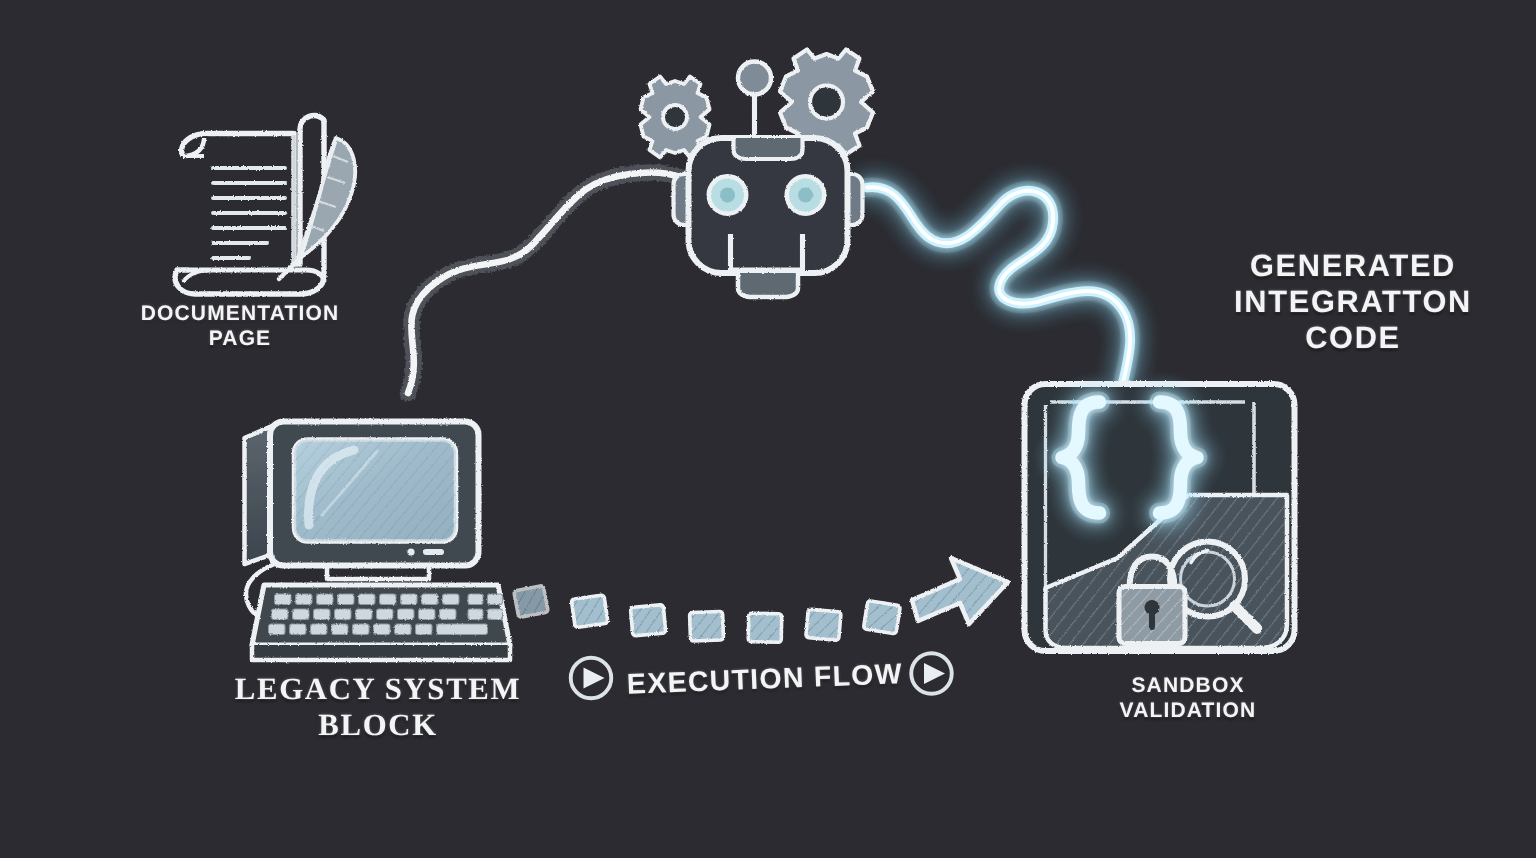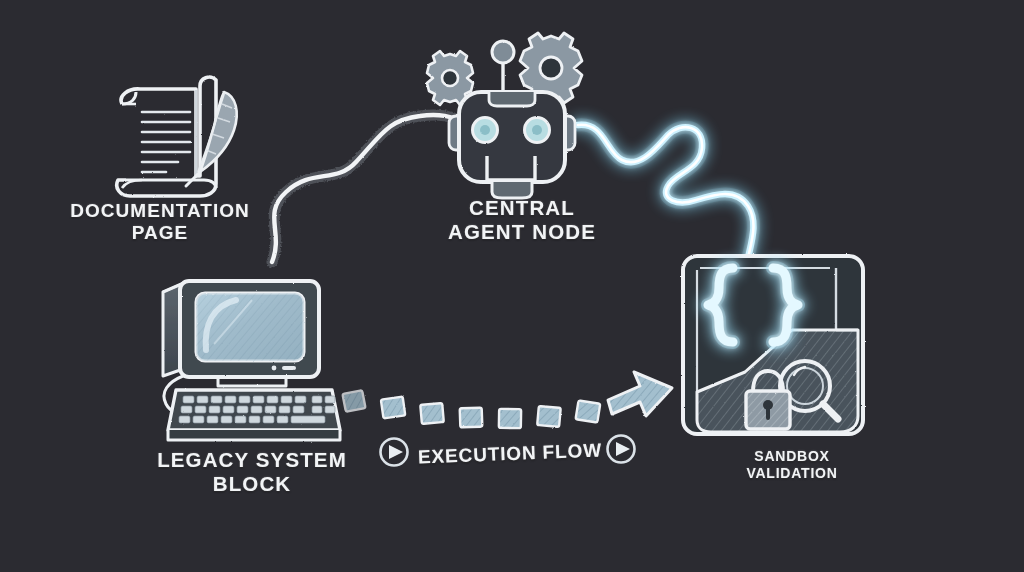--- a/index.html
+++ b/index.html
@@ -33,24 +33,24 @@
     text-align: center;
     text-transform: uppercase;
     letter-spacing: 0.055em;
     line-height: 1.18;
     font-weight: 700;
     font-family: "Liberation Sans", sans-serif;
     text-shadow: 0 0 2px rgba(255,255,255,0.33), 0 1px 2px rgba(0,0,0,0.75);
     white-space: pre-line;
     user-select: none;
   }
-  #label-documentation { left: 38px;  top: 200px; width: 244px; font-size: 19px; }
+  #label-documentation { left: 38px;  top: 200px; width: 244px; font-size: 14px; }
   #label-agent         { left: 400px; top: 196px; width: 244px; font-size: 20.5px; }
   #label-generated     { left: 796px; top: 166px; width: 212px; font-size: 20.5px; }
-  #label-legacy        { left: 132px; top: 448px; width: 240px; font-size: 20.5px; }
+  #label-legacy        { left: 132px; top: 448px; width: 240px; font-size: 20.5px; font-family: Liberation Serif, serif; }
   #label-sandbox       { left: 672px; top: 448px; width: 240px; font-size: 14px; }
   #label-flow {
     left: 404px; top: 443px; width: 212px;
     font-size: 19px;
     letter-spacing: 0.045em;
     transform: rotate(-2.2deg);
   }
 </style>
 </head>
 <body style="background: rgb(43, 43, 49);">
@@ -337,23 +337,24 @@
         <rect x="746" y="391" width="44" height="38" rx="4" fill="url(#hatchMid)" stroke="#eef1f4" stroke-width="3.4"></rect>
         <circle cx="768" cy="405" r="5" fill="#2f343a"></circle>
         <path d="M768,408 L768,418" stroke="#2f343a" stroke-width="4" stroke-linecap="round"></path>
       </g>
     </g>
   </svg>
 
   <div class="label" id="label-documentation">DOCUMENTATION
 PAGE</div>
 
-  <div class="label" id="label-agent">CENTRAL
-AGENT NODE</div>
-
+
+  <div class="label" id="label-generated">GENERATED
+INTEGRATTON
+CODE</div>
 
   <div class="label" id="label-legacy">LEGACY SYSTEM
 BLOCK</div>
 
   <div class="label" id="label-sandbox">SANDBOX
 VALIDATION</div>
 
   <div class="label" id="label-flow">EXECUTION FLOW</div>
 
 </div>

